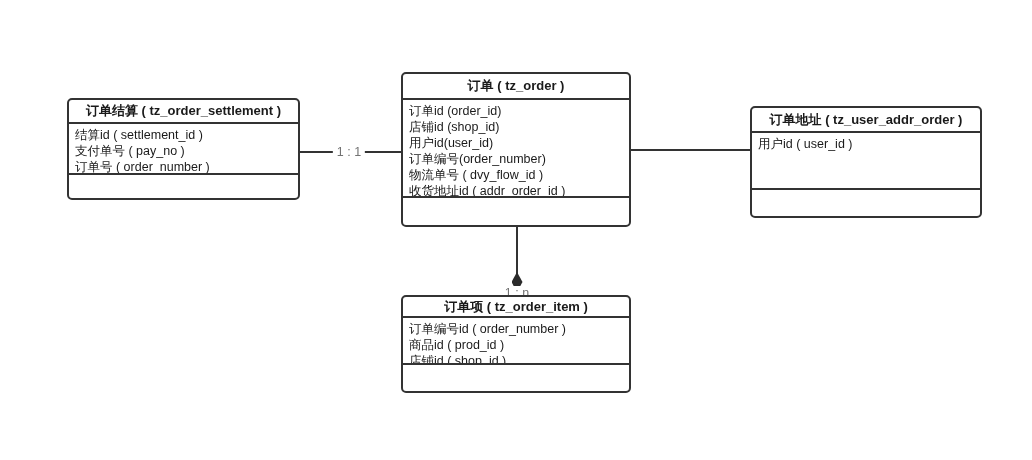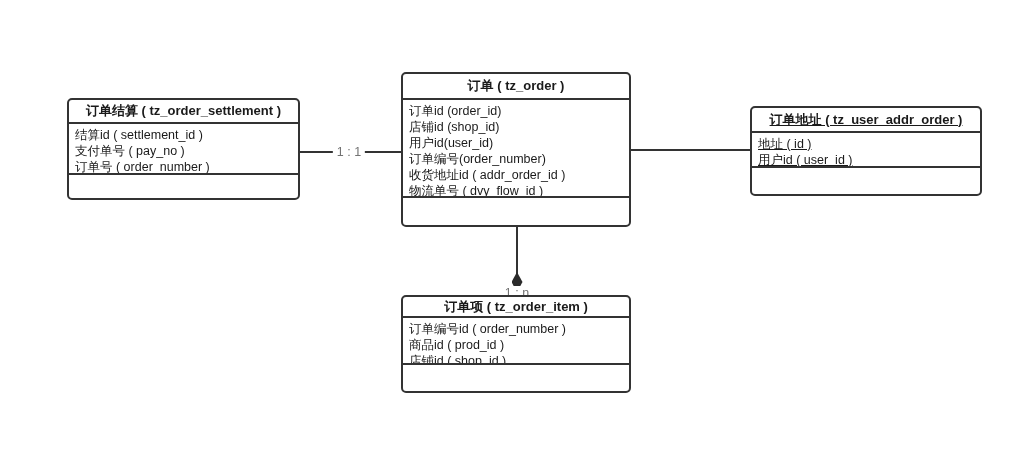--- a/index.html
+++ b/index.html
@@ -51,21 +51,21 @@
 
   
   #entity-settlement { left: 67px;  top: 98px;  width: 233px; height: 102px; }
   #entity-settlement .entity-title  { height: 24px; }
   #entity-settlement .entity-footer { height: 23px; }
 
   #entity-order { left: 401px; top: 72px;  width: 230px; height: 155px; }
   #entity-order .entity-title  { height: 26px; }
   #entity-order .entity-footer { height: 27px; }
 
-  #entity-addr { left: 750px; top: 106px; width: 232px; height: 90px; text-decoration: underline; }
+  #entity-addr { left: 750px; top: 106px; width: 232px; height: 112px; }
   #entity-addr .entity-title  { height: 25px; }
   #entity-addr .entity-footer { height: 26px; }
 
   #entity-item { left: 401px; top: 295px; width: 230px; height: 98px; }
   #entity-item .entity-title  { height: 21px; }
   #entity-item .entity-footer { height: 26px; }
 
   
   .connector { position: absolute; background: #333333; }
   #rel-settlement-order { left: 300px; top: 151px; width: 101px; height: 2px; }
@@ -117,30 +117,29 @@
     <div class="entity-footer"></div>
   </div>
 
   <div class="entity" id="entity-order">
     <div class="entity-title">订单 ( tz_order )</div>
     <div class="entity-fields">
         <div class="field-row">订单id (order_id)</div>
         <div class="field-row">店铺id (shop_id)</div>
         <div class="field-row">用户id(user_id)</div>
         <div class="field-row">订单编号(order_number)</div>
+        <div class="field-row">物流单号 ( dvy_flow_id )</div>
         <div class="field-row">收货地址id ( addr_order_id )</div>
-        <div class="field-row">物流单号 ( dvy_flow_id )</div>
       </div>
     <div class="entity-footer"></div>
   </div>
 
   <div class="entity" id="entity-addr">
     <div class="entity-title">订单地址 ( tz_user_addr_order )</div>
     <div class="entity-fields">
-        <div class="field-row">地址 ( id )</div>
         <div class="field-row">用户id ( user_id )</div>
       </div>
     <div class="entity-footer"></div>
   </div>
 
   <div class="entity" id="entity-item">
     <div class="entity-title">订单项 ( tz_order_item )</div>
     <div class="entity-fields">
         <div class="field-row">订单编号id ( order_number )</div>
         <div class="field-row">商品id ( prod_id )</div>

